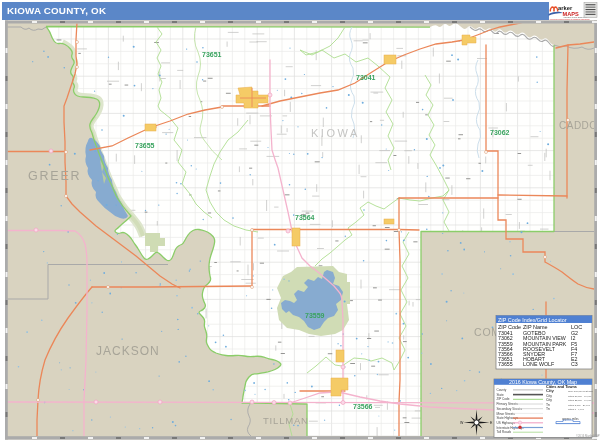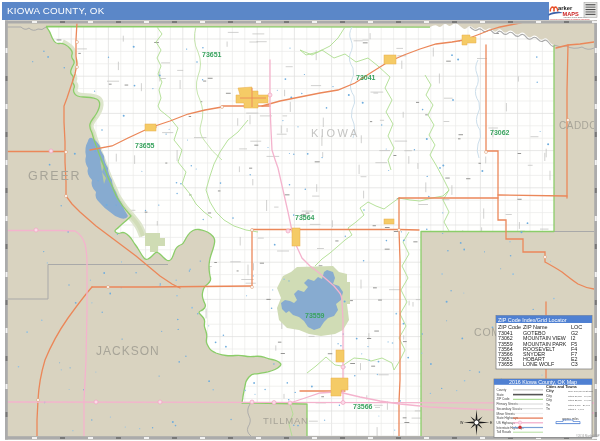--- a/index.html
+++ b/index.html
@@ -1,17 +1,17 @@
 <!DOCTYPE html>
 <html><head><meta charset="utf-8">
 <style>
 html,body{margin:0;padding:0;background:#ffffff;width:600px;height:441px;overflow:hidden}
 *{box-sizing:border-box}
 body{font-family:"Liberation Sans",sans-serif;position:relative}
-.titlebar{position:absolute;left:2px;top:2px;width:547px;height:17.5px;background:#5b87c8;color:#fff;font-size:9.8px;font-weight:normal;line-height:18px;padding-left:5px;letter-spacing:0.2px}
+.titlebar{position:absolute;left:2px;top:2px;width:547px;height:17.5px;background:#5b87c8;color:#fff;font-size:9.8px;font-weight:bold;line-height:18px;padding-left:5px;letter-spacing:0.2px}
 .mapwrap{position:absolute;left:0;top:0}
 .logo{position:absolute;right:1px;top:1px;width:52px;height:20px}
 </style></head>
 <body>
 
 <div class="mapwrap"><svg width="600" height="441" viewBox="0 0 600 441" xmlns="http://www.w3.org/2000/svg" font-family="Liberation Sans, sans-serif">
 
 <rect x="5" y="20.5" width="592" height="419" fill="#d9d3c0"></rect>
 <defs>
 <clipPath id="cc">

